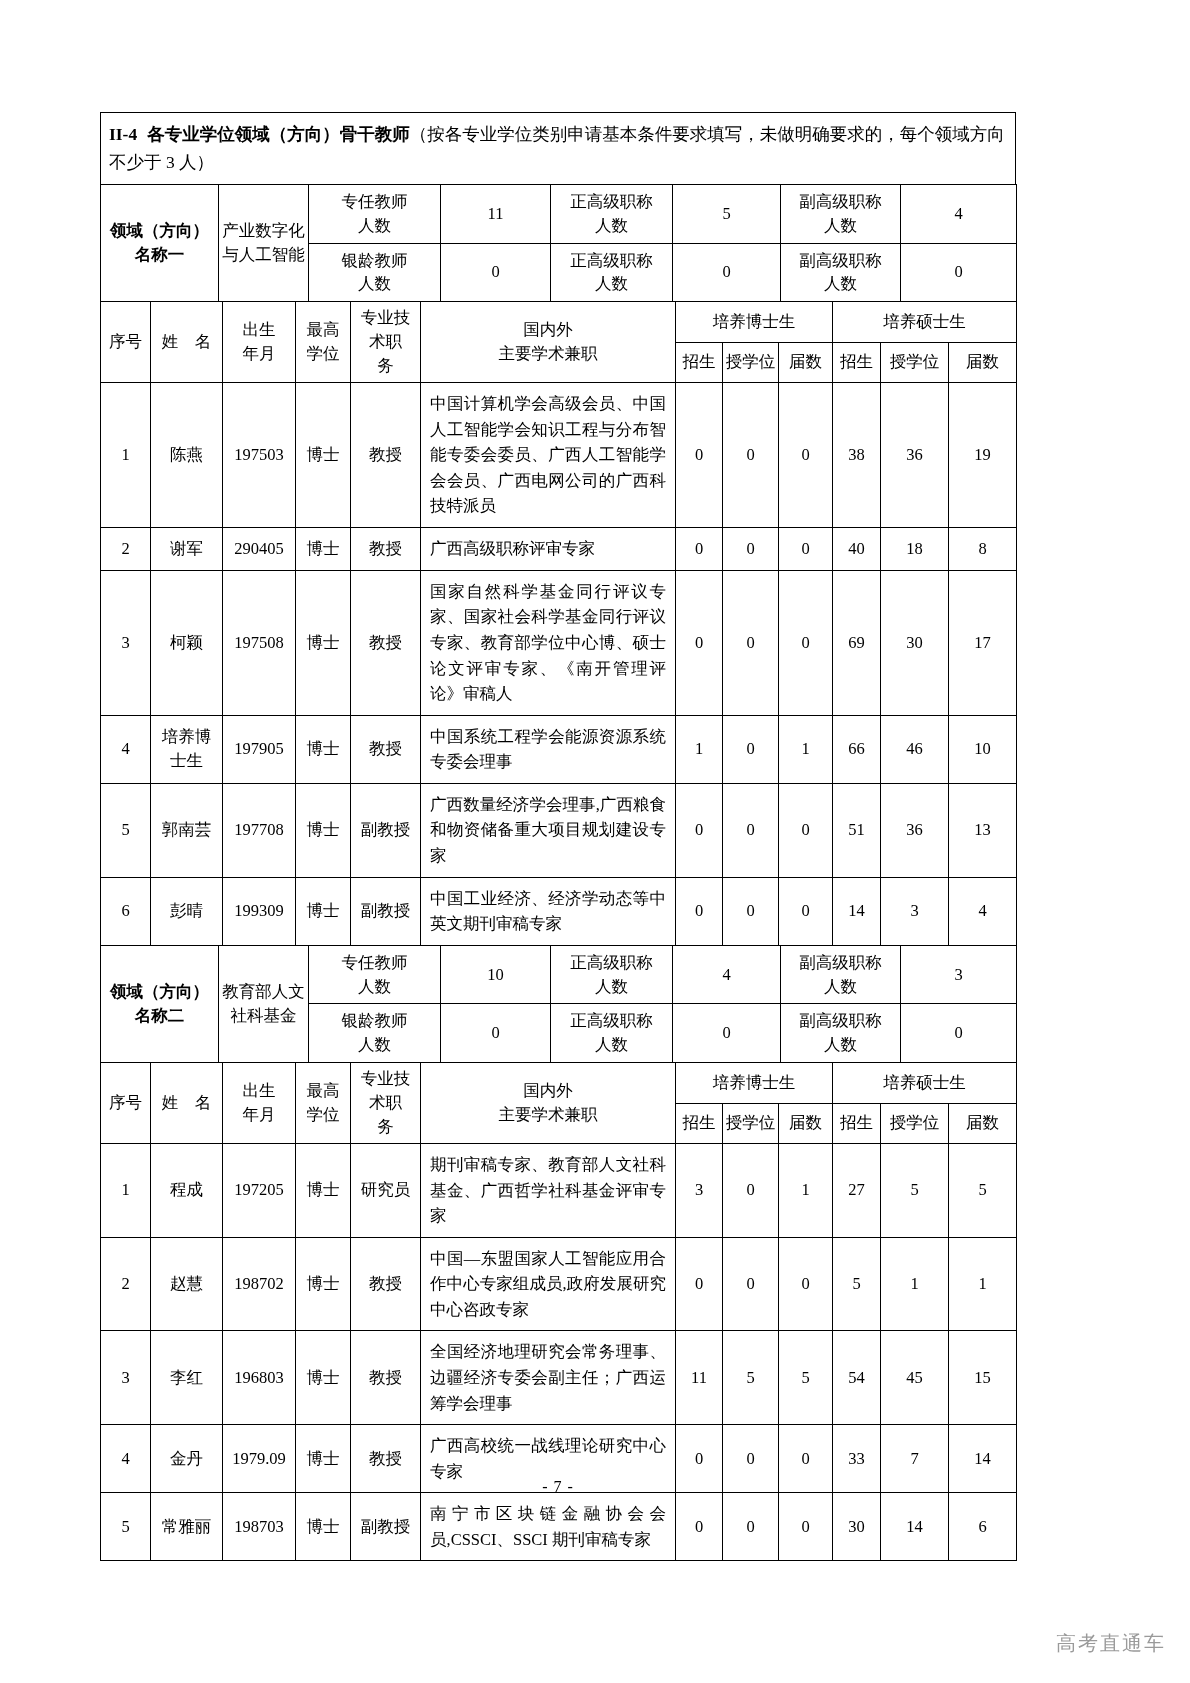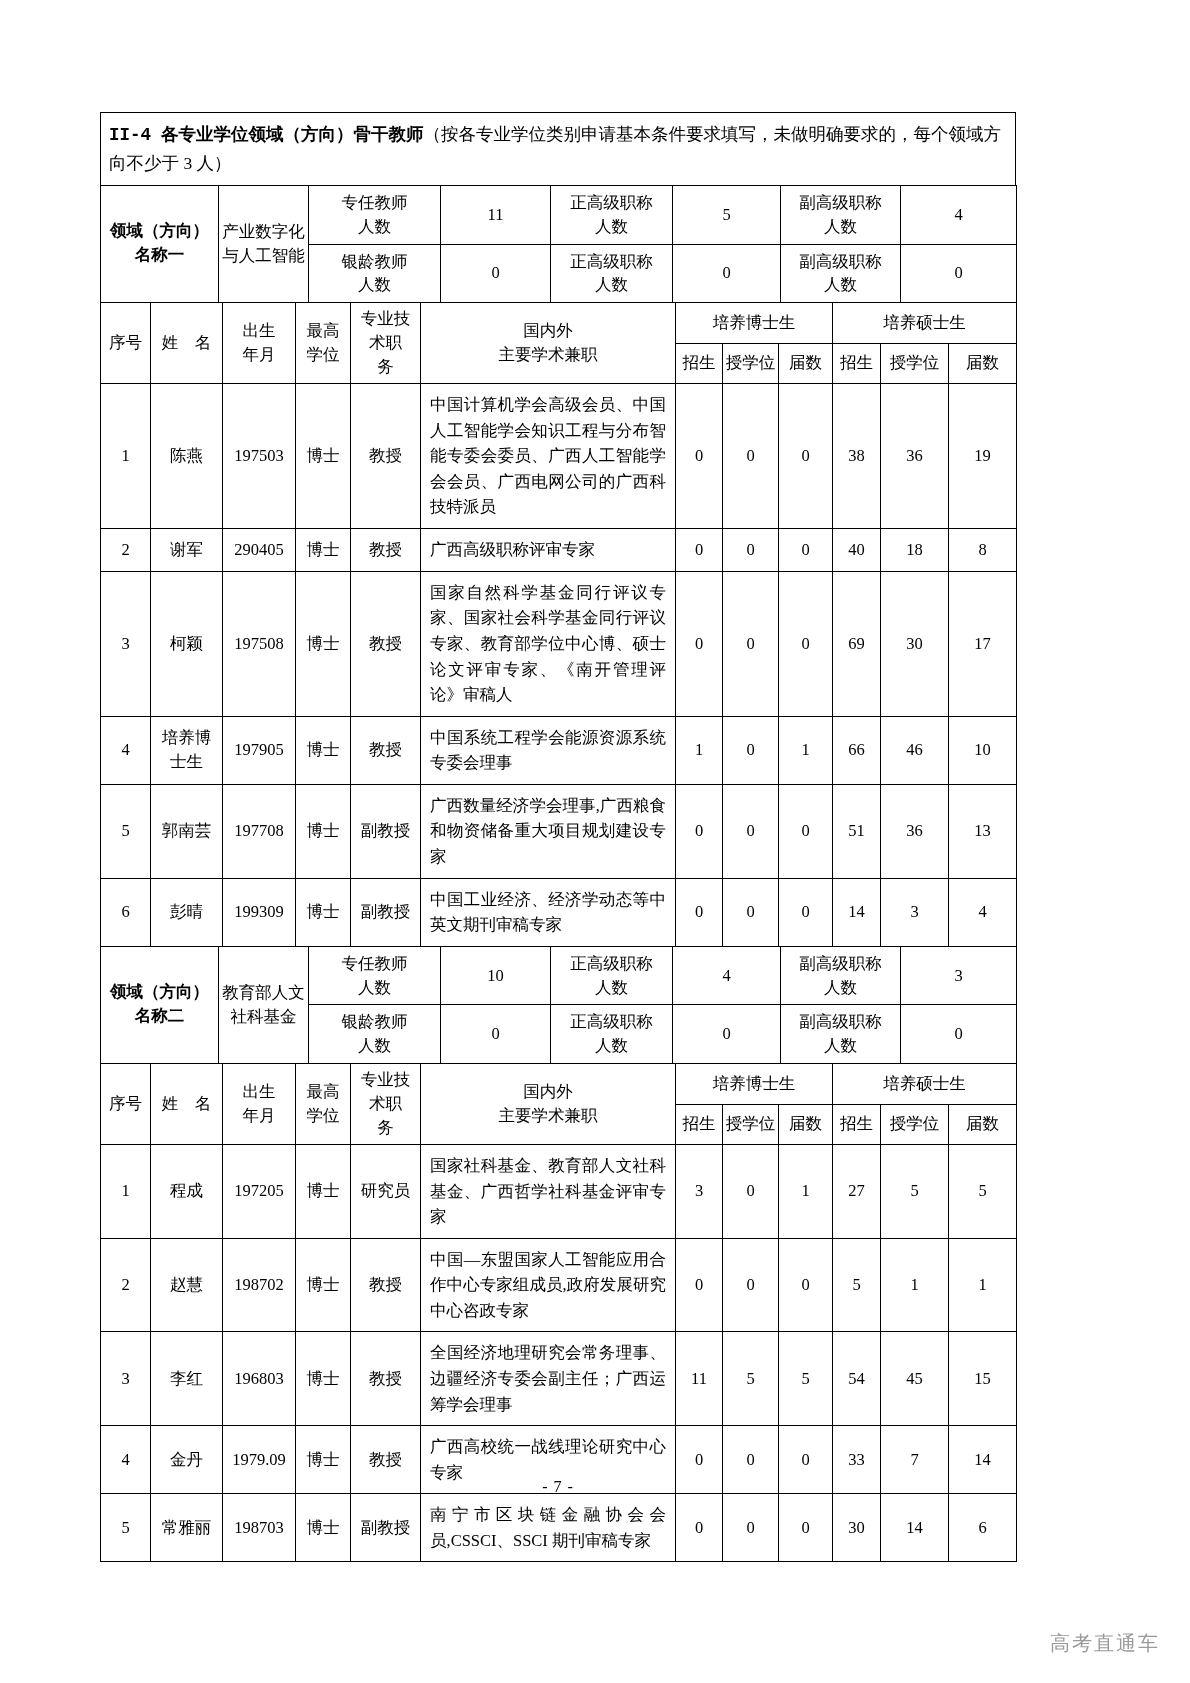--- a/index.html
+++ b/index.html
@@ -13,53 +13,53 @@
   .doc { position:absolute; left:100px; top:112px; width:916px; }
 
   .heading {
     border:1px solid #000;
     padding:7px 10px 7px 8px;
     font-size:17.5px;
     line-height:1.62;
     text-align:left;
   }
   .heading .bold { font-weight:bold; }
-  .heading .code { font-weight:bold; margin-right:10px;font-family:Liberation Mono, monospace; }
+  .heading .code { font-weight:bold; margin-right:10px; }
 
   table { width:100%; border-collapse:collapse; table-layout:fixed; }
   .band + .band { margin-top:-1px; }
 
   td, th {
     border:1px solid #000;
     font-size:16.5px;
     font-weight:normal;
     text-align:center;
     vertical-align:middle;
     padding:5px 2px;
     line-height:1.45;
     word-break:break-word;
   }
   .pre { white-space:pre-line; }
-  .bold { font-weight:bold;font-family:Liberation Mono, monospace; }
+  .bold { font-weight:bold; }
 
   .fieldband td { height:58px; }
   .teachers thead th { padding:4px 1px; }
   .teachers tbody td { padding:9px 3px; }
   .teachers td.pos {
     text-align:justify;
     padding:8px 9px;
     line-height:1.55;
   }
 
   .pagenum {
     position:absolute; left:100px; top:1478px; width:916px;
     text-align:center; font-size:16px; letter-spacing:1px;
   }
   .watermark {
-    position:absolute; right:30px; bottom:26px;
+    position:absolute; right:24px; bottom:26px;
     font-size:20px; color:#9a9a9a;
     font-family:"Liberation Sans","DejaVu Sans",sans-serif;
     letter-spacing:2px;
   }
 </style>
 </head>
 <body>
 
 <div class="page">
   <div class="doc">
@@ -316,21 +316,21 @@
           <th>届数</th>
         </tr>
       </thead>
       <tbody>
         <tr>
           <td>1</td>
           <td>程成</td>
           <td>197205</td>
           <td>博士</td>
           <td>研究员</td>
-          <td class="pos">国家社科基金、教育部人文社科基金、广西哲学社科基金评审专家</td>
+          <td class="pos">期刊审稿专家、教育部人文社科基金、广西哲学社科基金评审专家</td>
           <td>3</td>
           <td>0</td>
           <td>1</td>
           <td>27</td>
           <td>5</td>
           <td>5</td>
         </tr>
         <tr>
           <td>2</td>
           <td>赵慧</td>

